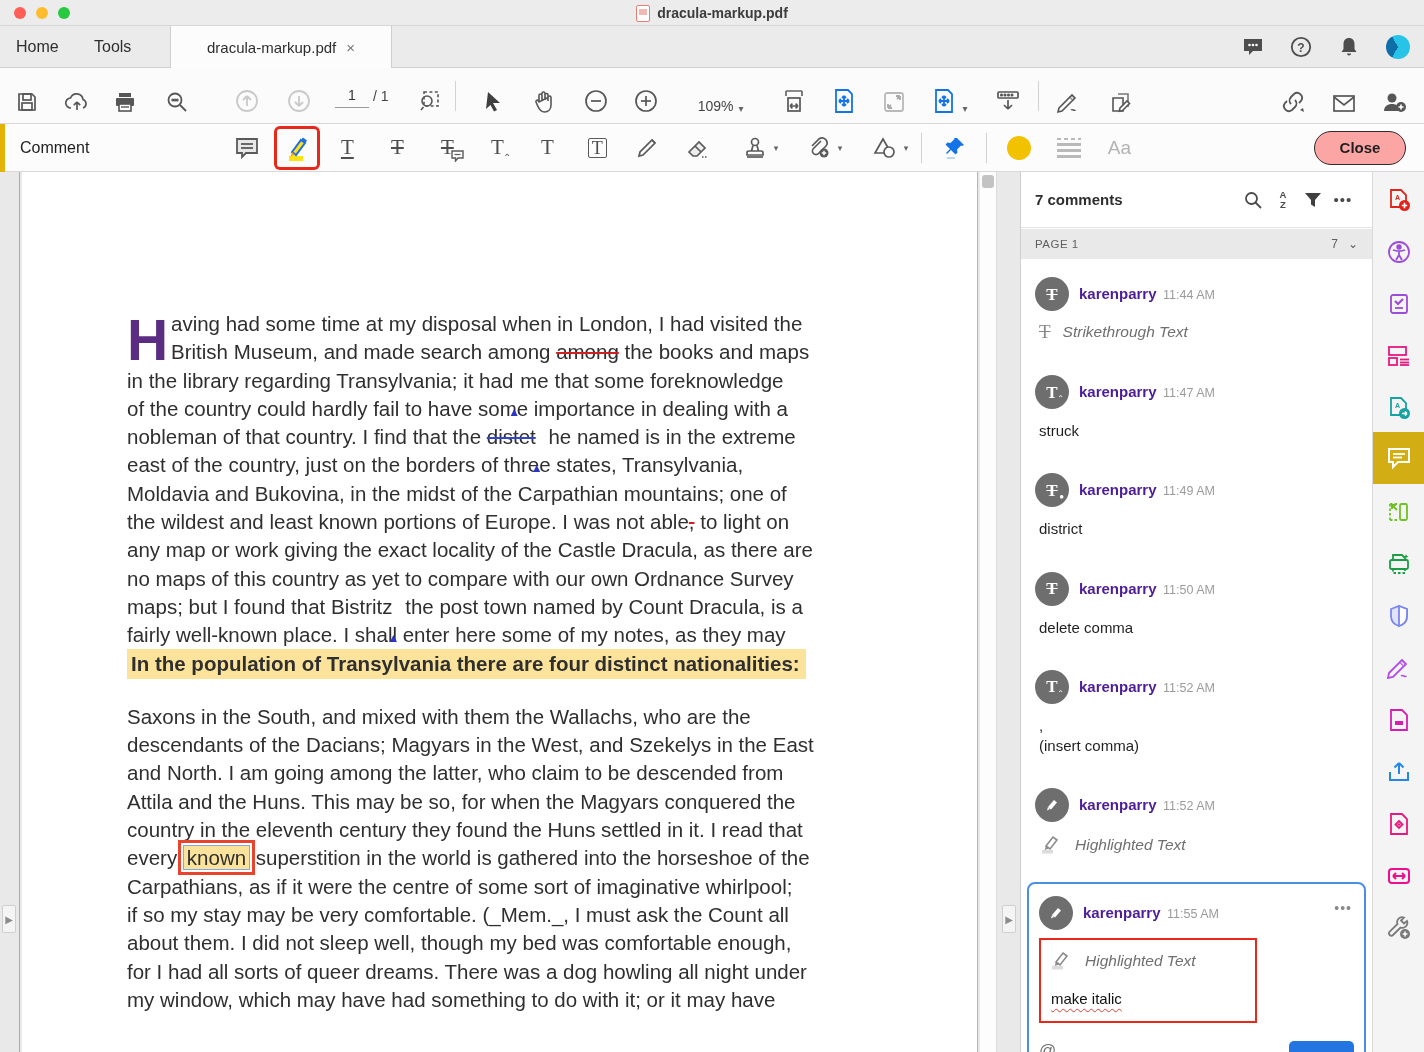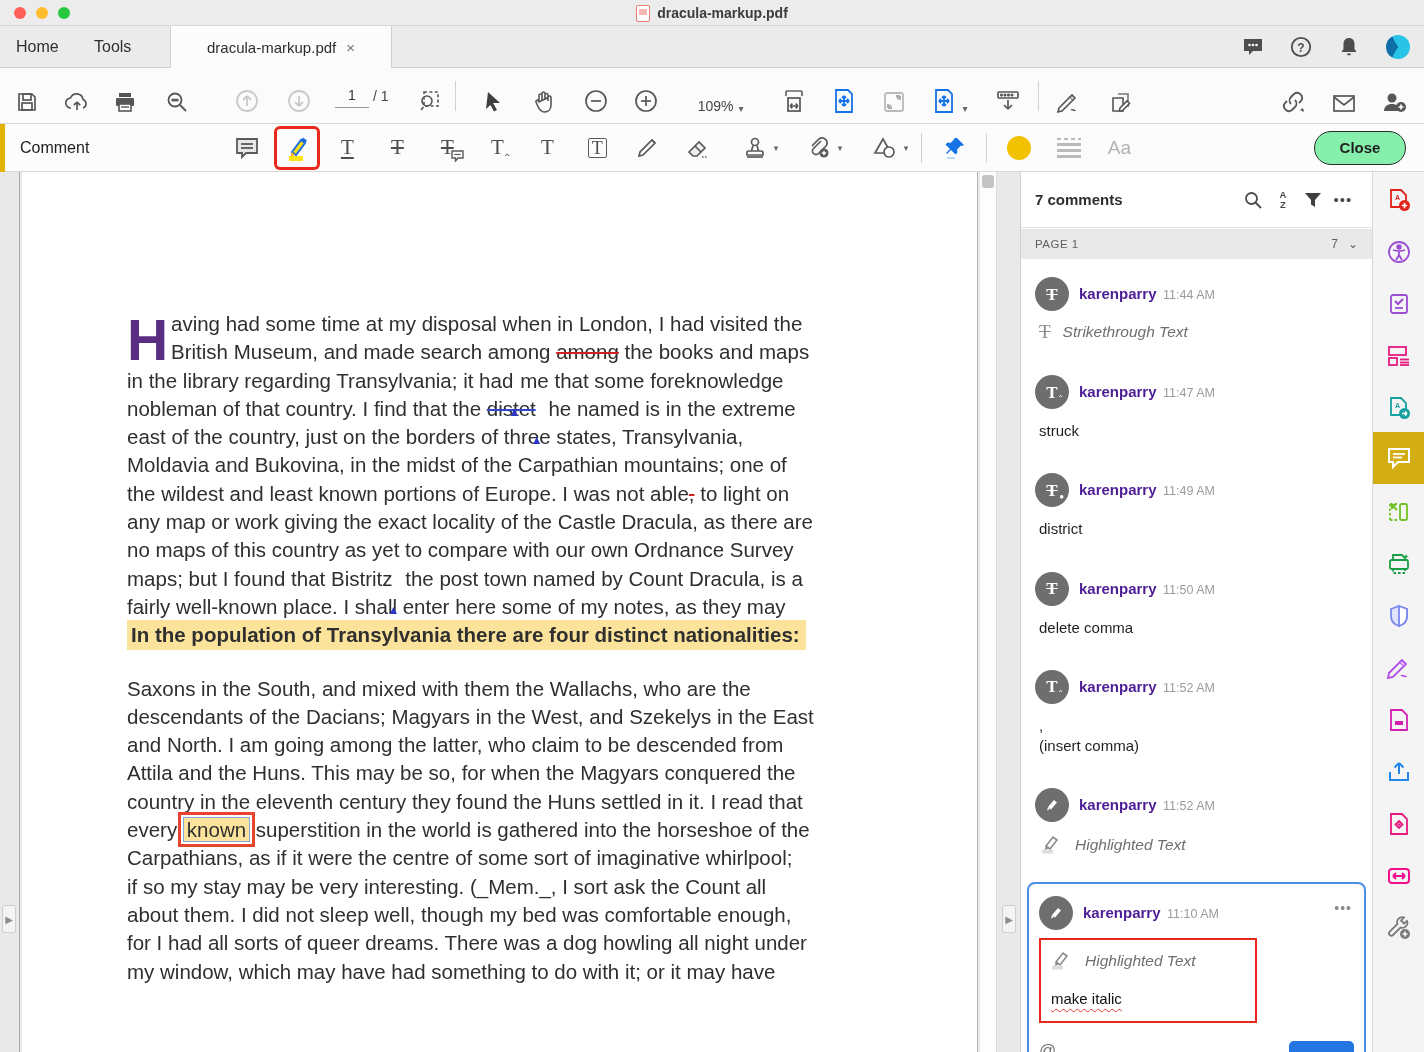--- a/index.html
+++ b/index.html
@@ -48,21 +48,21 @@
   .tglyph.small { font-size:18px; }
   .u { text-decoration:underline; text-underline-offset:3px; }
   .lt { text-decoration:line-through; }
   .tbox { border:1.5px solid #5a5a5a; border-radius:2px; padding:0 3px; font-size:15px; }
   .cb .dd { position:absolute; right:1px; top:14px; font-size:9px; color:#666; }
   .swatch { width:24px; height:24px; border-radius:50%; background:#f2c100; }
   .lines-ic { display:flex; flex-direction:column; gap:3px; }
   .lines-ic i { display:block; width:24px; height:3px; background:#b9b9b9; }
   .lines-ic i.dash { background:repeating-linear-gradient(90deg,#b9b9b9 0 4px, transparent 4px 7px); height:2px; }
   .aa-ic { font-size:19px; color:#b3b3b3; }
-  .close-btn { width:92px; height:34px; border:1.5px solid #2c2c2c; border-radius:17px; display:flex; align-items:center; justify-content:center; font-size:15px; font-weight:bold; color:#1f1f1f; background:#86efac; margin-right:18px; flex:0 0 auto; }
+  .close-btn { width:92px; height:34px; border:1.5px solid #2c2c2c; border-radius:17px; display:flex; align-items:center; justify-content:center; font-size:15px; font-weight:bold; color:#1f1f1f; background:#fca5a5; margin-right:18px; flex:0 0 auto; }
 
   
   .content { position:absolute; left:0; top:172px; width:1424px; height:880px; }
 
   
   .doc-pane { position:absolute; left:0; top:0; width:1020px; height:880px; background:#e9e9e9; }
   .edge-strip-l { position:absolute; left:0; top:0; width:20px; height:880px; background:#e9e9e9; border-right:1px solid #ababab; }
   .page { position:absolute; left:22px; top:0; width:956px; height:880px; background:#fff; border-right:1px solid #b5b5b5; }
   .scrolltrack { position:absolute; left:980px; top:0; width:17px; height:880px; background:#fdfdfd; border-right:1px solid #dcdcdc; }
   .scrollthumb { position:absolute; left:2px; top:3px; width:12px; height:13px; background:#c3c3c3; border-radius:3px; }
@@ -469,39 +469,40 @@
 
   <div class="doc-pane">
     <div class="edge-strip-l"></div>
     <div class="page">
       <div class="doc-text">
         <span class="dropcap">H</span>
         <div class="p1">
           <div class="line ind"><span>aving had some time at my disposal when in London, I had visited the</span></div>
           <div class="line ind"><span>British Museum, and made search among </span><span class="strike-red">among</span><span> the books and maps</span></div>
           <div class="line"><span>in the library regarding Transylvania; it had</span><span class="caret-ins"></span><span>me that some foreknowledge</span></div>
+          <div class="line"><span>of the country could hardly fail to have some importance in dealing with a</span></div>
           <div class="line"><span>nobleman of that country. I find that the </span><span class="strike-blue">distet</span><span class="caret-ins"></span><span> he named is in the extreme</span></div>
           <div class="line"><span>east of the country, just on the borders of three states, Transylvania,</span></div>
           <div class="line"><span>Moldavia and Bukovina, in the midst of the Carpathian mountains; one of</span></div>
           <div class="line"><span>the wildest and least known portions of Europe. I was not able</span><span class="strike-red">,</span><span> to light on</span></div>
           <div class="line"><span>any map or work giving the exact locality of the Castle Dracula, as there are</span></div>
           <div class="line"><span>no maps of this country as yet to compare with our own Ordnance Survey</span></div>
           <div class="line"><span>maps; but I found that Bistritz</span><span class="caret-ins"></span><span> the post town named by Count Dracula, is a</span></div>
           <div class="line"><span>fairly well-known place. I shall enter here some of my notes, as they may</span></div>
         </div>
         <div class="line heading-line"><span class="hl">In the population of Transylvania there are four distinct nationalities:</span></div>
         <div class="p2">
           <div class="line"><span>Saxons in the South, and mixed with them the Wallachs, who are the</span></div>
           <div class="line"><span>descendants of the Dacians; Magyars in the West, and Szekelys in the East</span></div>
           <div class="line"><span>and North. I am going among the latter, who claim to be descended from</span></div>
           <div class="line"><span>Attila and the Huns. This may be so, for when the Magyars conquered the</span></div>
           <div class="line"><span>country in the eleventh century they found the Huns settled in it. I read that</span></div>
           <div class="line"><span>every </span><span class="known">known</span><span> superstition in the world is gathered into the horseshoe of the</span></div>
           <div class="line"><span>Carpathians, as if it were the centre of some sort of imaginative whirlpool;</span></div>
-          <div class="line"><span>if so my stay may be very interesting. (_Mem._, I sort ask the Count all</span></div>
+          <div class="line"><span>if so my stay may be very comfortable. (_Mem._, I must ask the Count all</span></div>
           <div class="line"><span>about them. I did not sleep well, though my bed was comfortable enough,</span></div>
           <div class="line"><span>for I had all sorts of queer dreams. There was a dog howling all night under</span></div>
           <div class="line"><span>my window, which may have had something to do with it; or it may have</span></div>
         </div>
       </div>
     </div>
     <div class="scrolltrack">
         <div class="scrollthumb"></div>
       </div>
     <div class="edge-strip-r"></div>
@@ -624,21 +625,21 @@
 
       <div class="card">
         <span class="card-more">•••</span>
         <div class="crow">
           <span class="cavatar">
             <svg width="18" height="18" viewBox="0 0 18 18">
                 <path d="M5 11l6-7 3 2.5-6 7z" fill="#fff"></path>
                 <path d="M5 11l-1 3.5L7 13z" fill="#fff"></path>
               </svg>
           </span>
-          <span><span class="cname">karenparry</span> <span class="ctime">11:10 AM</span></span>
+          <span><span class="cname">karenparry</span> <span class="ctime">11:55 AM</span></span>
         </div>
         <div class="redbox">
           <div class="csubject" style="margin:0;">
             <span class="gico">
               <svg width="24" height="22" viewBox="0 0 24 22">
                   <rect x="3" y="18" width="11" height="3.5" fill="#dcdcdc"></rect>
                   <path d="M7 14l7-9 4 3-7 9z" fill="#fff" stroke="#8a8a8a" stroke-width="1.6"></path>
                   <path d="M7 14l-1.4 4L10 16.5z" fill="#8a8a8a"></path>
                 </svg>
             </span>

